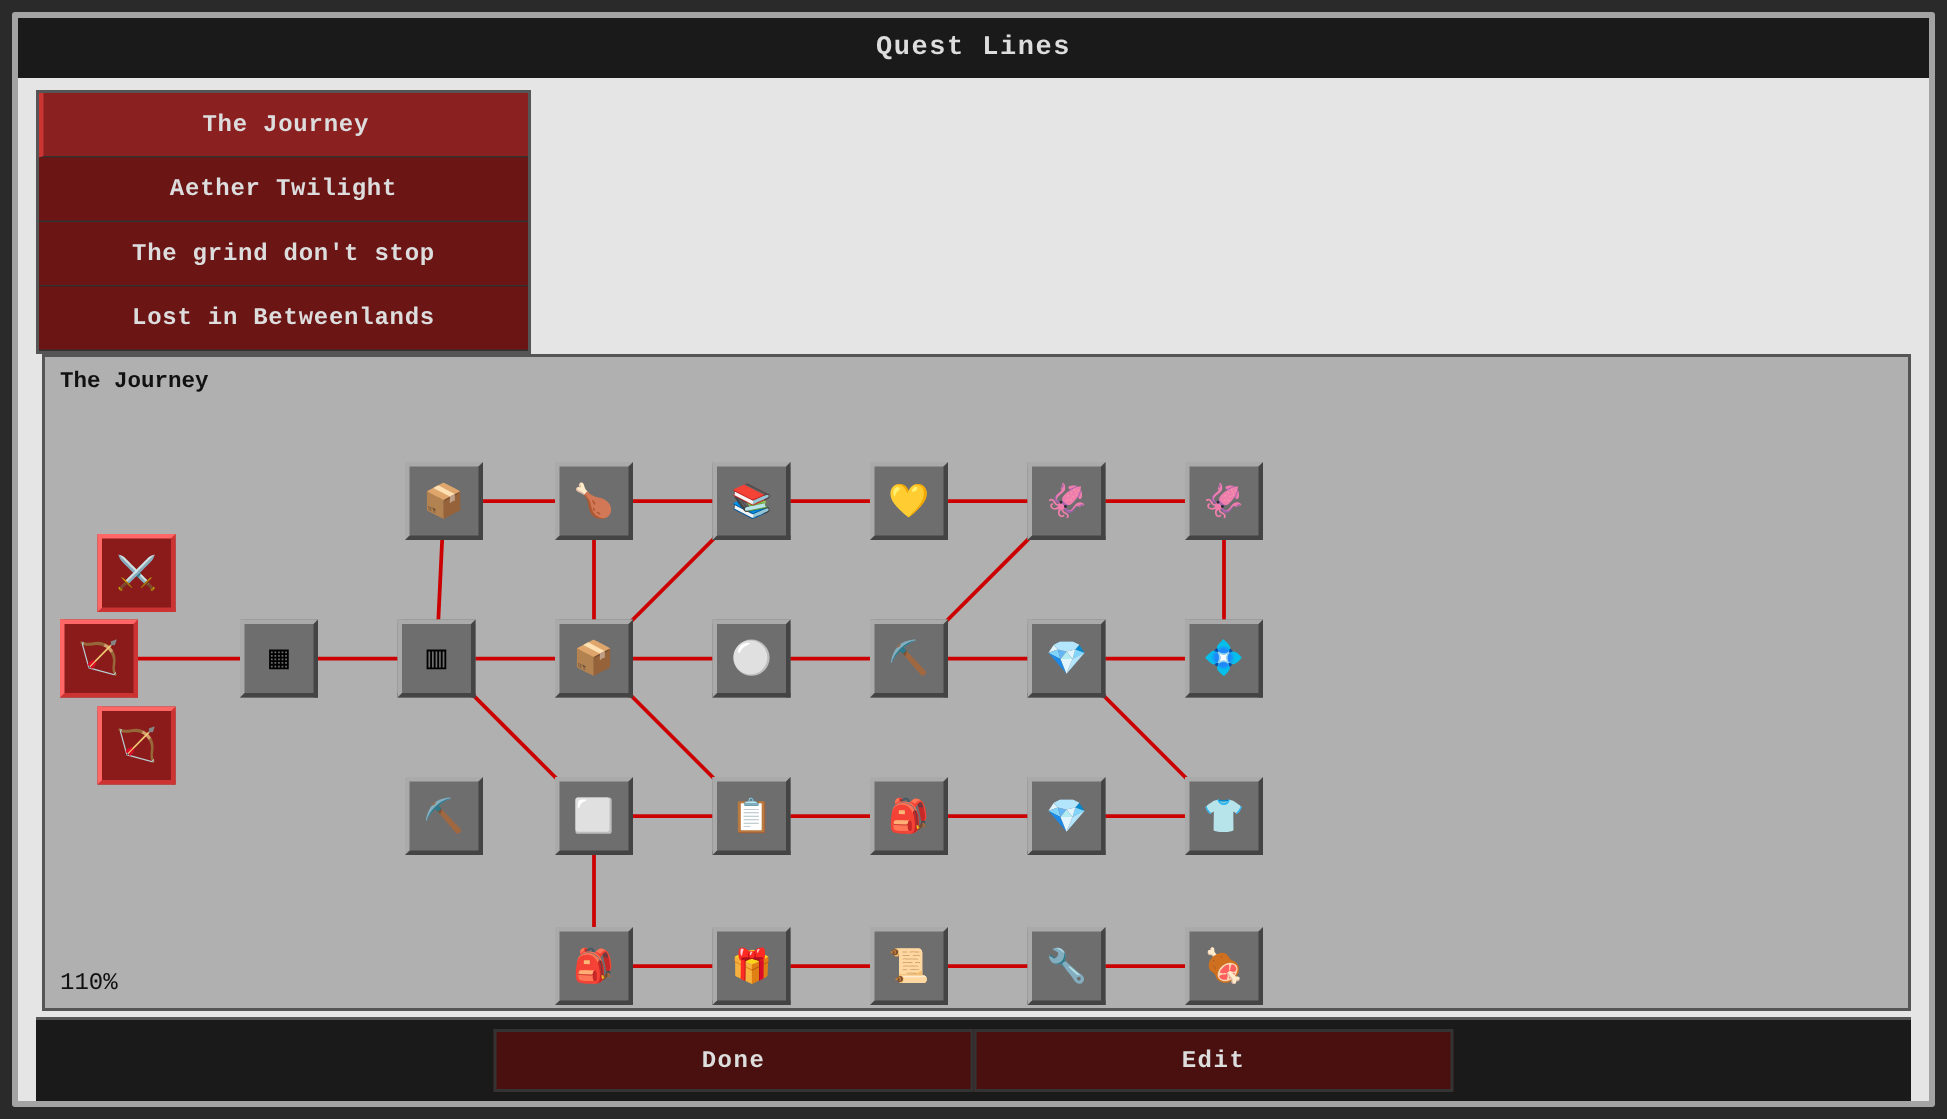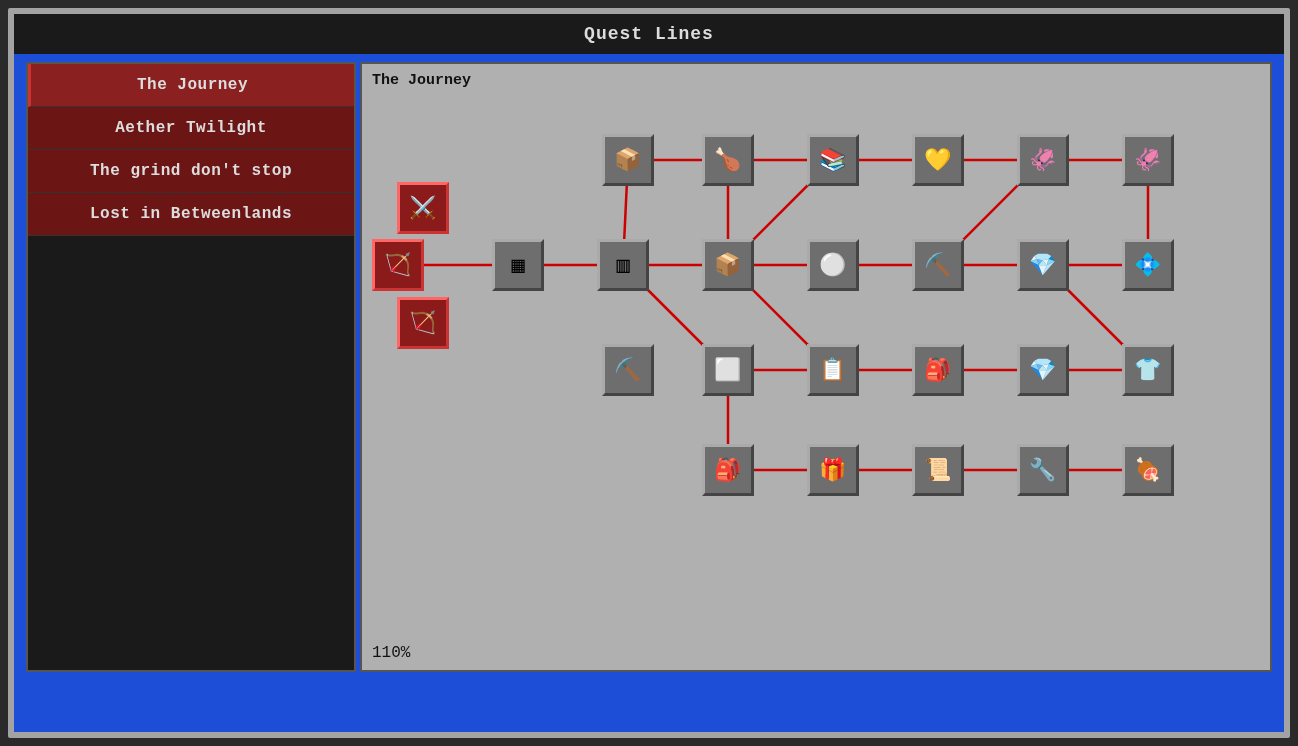--- a/index.html
+++ b/index.html
@@ -11,42 +11,43 @@
       overflow: hidden;
       position: relative;
     }
 
     .outer-border {
       position: absolute;
       top: 8px;
       left: 8px;
       right: 8px;
       bottom: 8px;
-      border: 6px solid #a3a3a3;
-      background: #1d4ed8;
+      border: 4px solid #a3a3a3;
+      background: #e5e5e5;
       border-radius: 2px;
     }
 
     .title-bar {
       text-align: center;
       padding: 10px;
       color: #ddd;
       font-size: 18px;
       font-weight: bold;
       letter-spacing: 1px;
       background: #1a1a1a;
     }
 
     .main-content {
       display: flex;
       position: absolute;
       top: 48px;
       left: 12px;
       right: 12px;
       bottom: 60px;
+      flex-direction: column;
     }
 
     
     .sidebar {
       width: 330px;
       background: #1a1a1a;
       border: 2px solid #555;
       display: flex;
       flex-direction: column;
       flex-shrink: 0;
@@ -238,13 +239,17 @@
           <div class="node" style="left: 655px; top: 380px;">🔧</div>
           <div class="node" style="left: 760px; top: 175px;">💠</div>
           <div class="node" style="left: 760px; top: 280px;">👕</div>
           <div class="node" style="left: 760px; top: 380px;">🍖</div>
           <div class="node" style="left: 240px; top: 280px;">⛏️</div>
           <div class="node" style="left: 760px; top: 70px;">🦑</div>
         </div>
     </div>
   </div>
 
+  <div class="bottom-bar">
+    <button class="bottom-btn">Done</button>
+    <button class="bottom-btn">Edit</button>
+  </div>
 </div>
 
 </body></html>

